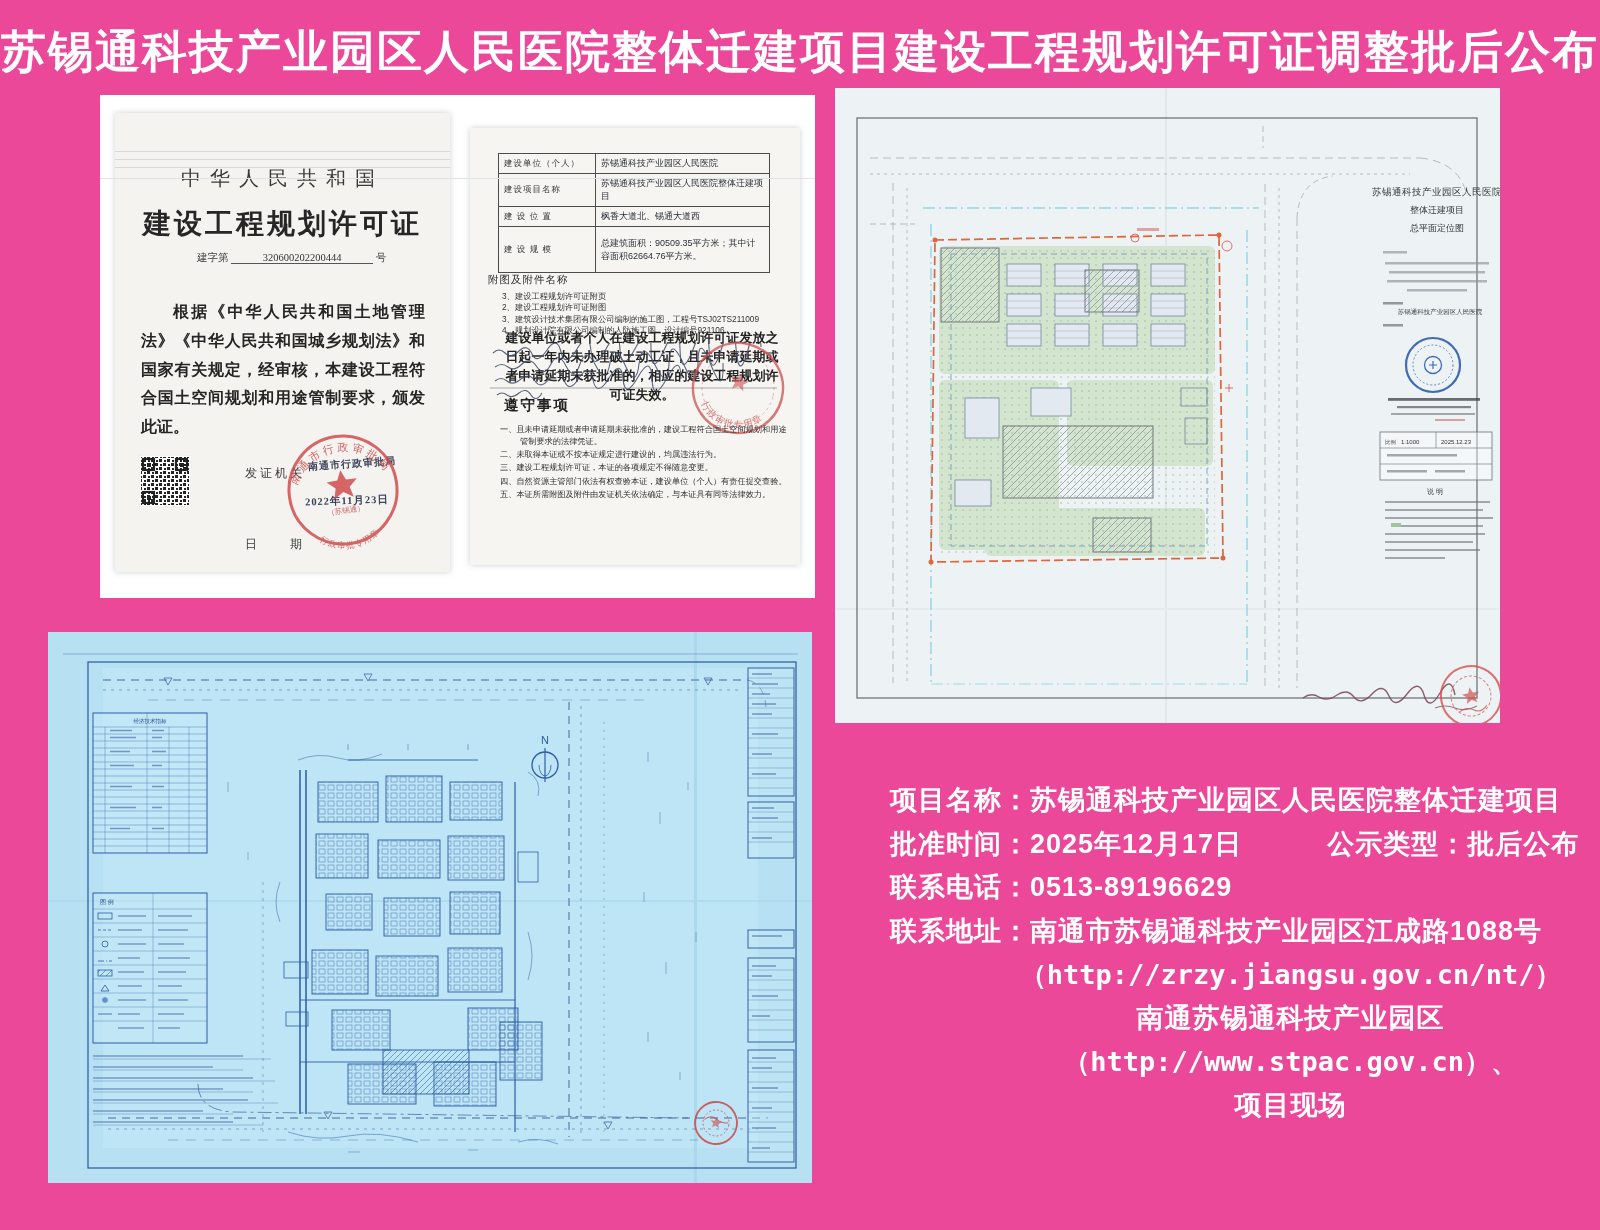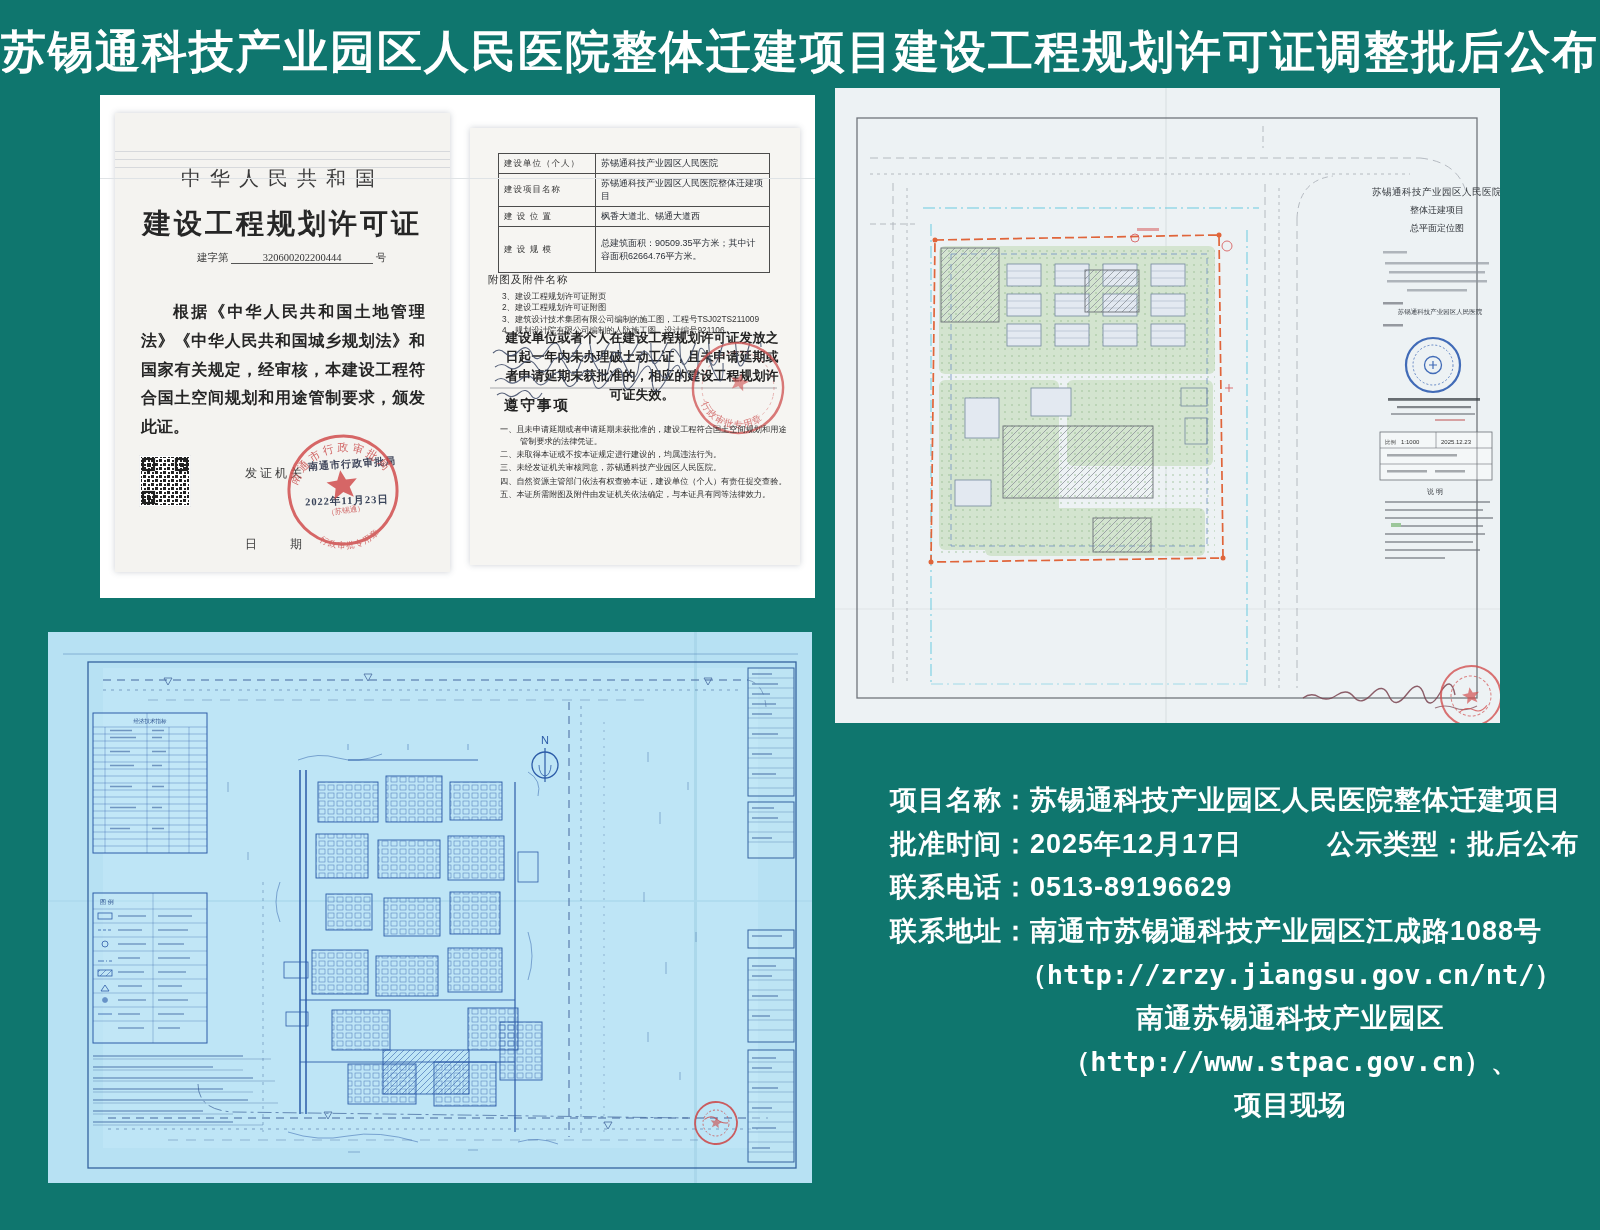--- a/index.html
+++ b/index.html
@@ -1,16 +1,16 @@
 <!DOCTYPE html>
 <html><head>
 <meta charset="utf-8">
 <style>
   html,body{margin:0;padding:0;background:#0b53a4;}
-  .stage{position:relative;width:1600px;height:1230px;background:#0f766e;overflow:hidden;
+  .stage{position:relative;width:1600px;height:1230px;background:#ec4899;overflow:hidden;
          font-family:"Liberation Sans",sans-serif;}
   .title{position:absolute;top:22px;left:0;width:100%;text-align:center;color:#ffffff;
          font-size:45px;font-weight:bold;letter-spacing:2px;}
   .panel{position:absolute;}
   
   .panelA{left:100px;top:95px;width:715px;height:503px;background:#ffffff;}
   .scanline{position:absolute;left:0;top:83px;width:715px;height:1px;background:#dfe3e6;z-index:5;}
   .page{position:absolute;box-shadow:0 0 6px rgba(60,70,90,.25);overflow:hidden;}
   .page1{left:15px;top:18px;width:335px;height:459px;background:#f4f3f0;}
   .page2{left:370px;top:33px;width:330px;height:437px;background:#f6f5f2;}
@@ -170,21 +170,21 @@
           <defs>
               <path id="s2b" d="M18,70 A40,40 0 0 0 92,70" fill="none"></path>
             </defs>
           <text font-size="9.5" letter-spacing="1" fill="#cc5252"><textPath href="#s2b" startOffset="50%" text-anchor="middle">行政审批专用章</textPath></text>
         </g>
       </svg>
       <div class="p2-rules-title">遵守事项</div>
       <div class="p2-rules">
         <div>一、且未申请延期或者申请延期未获批准的，建设工程符合国土空间规划和用途管制要求的法律凭证。</div>
         <div>二、未取得本证或不按本证规定进行建设的，均属违法行为。</div>
-        <div>三、未经发证机关审核同意，苏锡通科技产业园区人民医院。</div>
+        <div>三、建设工程规划许可证，本证的各项规定不得随意变更。</div>
         <div>四、自然资源主管部门依法有权查验本证，建设单位（个人）有责任提交查验。</div>
         <div>五、本证所需附图及附件由发证机关依法确定，与本证具有同等法律效力。</div>
       </div>
     </div>
     <div class="scanline"></div>
   </div>
 
   <div class="panel panelB">
     <svg width="665" height="635">
       <defs>

